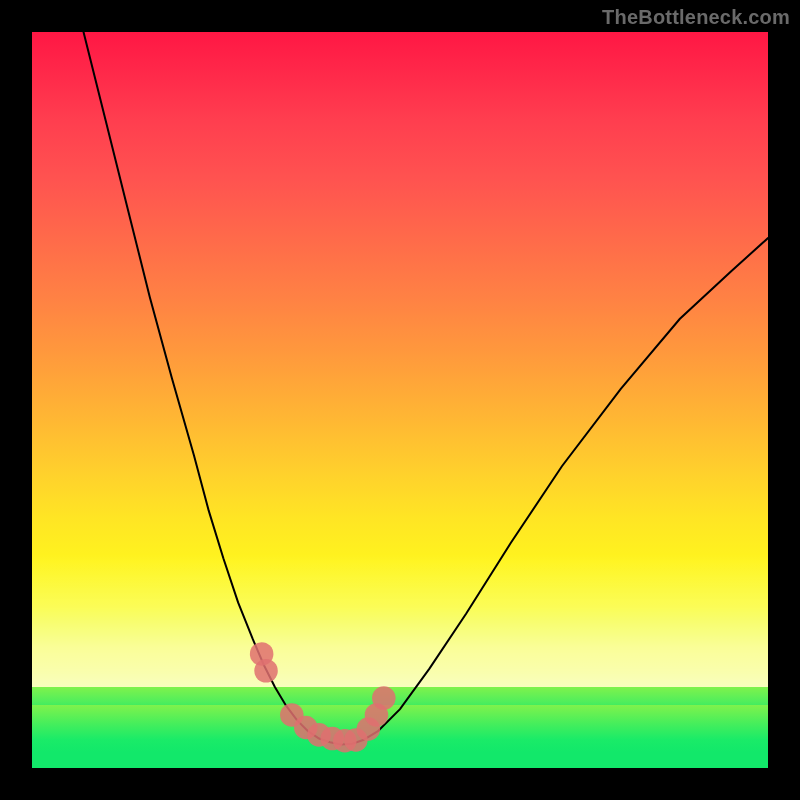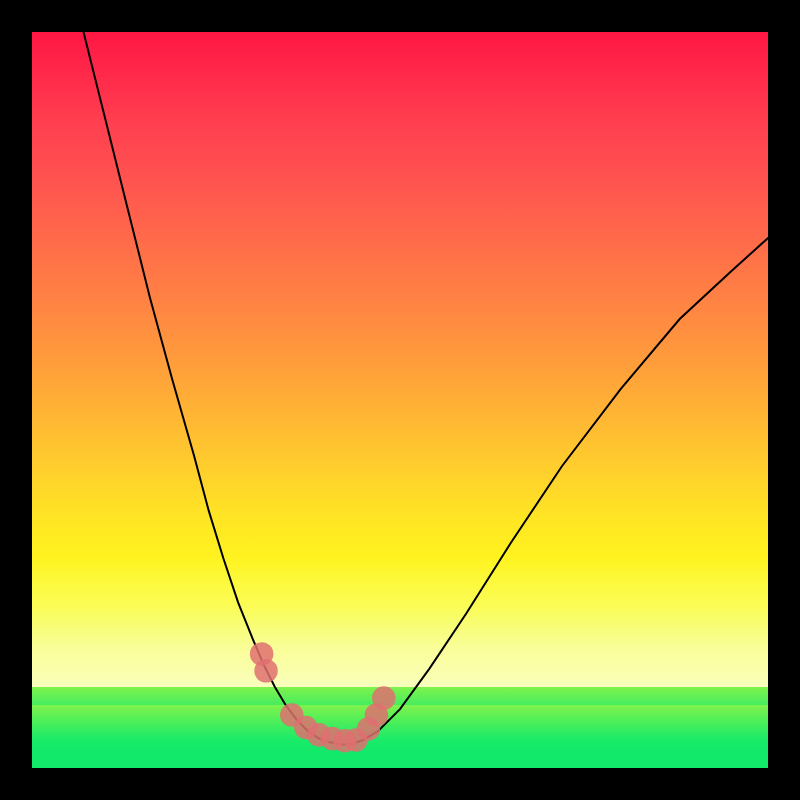--- a/index.html
+++ b/index.html
@@ -67,20 +67,21 @@
     font-weight: 600;
     color: #6a6a6a;
     letter-spacing: 0.2px;
     user-select: none;
   }
 </style>
 </head>
 <body>
 
 <div class="outer">
+  <div class="watermark">TheBottleneck.com</div>
   <div class="plot-area">
     <div class="yellow-band"></div>
     <div class="green-bottom"></div>
     <svg class="curve" viewBox="0 0 100 100" preserveAspectRatio="none">
       <path fill="none" stroke="#000" stroke-width="2" stroke-linecap="round" vector-effect="non-scaling-stroke" id="curve-path" d="M7.00,0.00 L10.00,12.00 L13.00,24.00 L16.00,36.00 L19.00,47.00 L22.00,57.50 L24.00,65.00 L26.00,71.50 L28.00,77.50 L30.00,82.50 L31.50,86.00 L33.00,89.00 L34.50,91.50 L36.00,93.50 L37.50,95.00 L39.00,96.00 L40.50,96.50 L40.50,96.50 L42.00,96.80 L43.50,96.70 L45.00,96.20 L45.00,96.20 L47.00,95.00 L50.00,92.00 L54.00,86.50 L59.00,79.00 L65.00,69.50 L72.00,59.00 L80.00,48.50 L88.00,39.00 L95.00,32.50 L100.00,28.00"></path>
       <g id="marker-group">
           <circle cx="31.20" cy="84.50" r="1.6" fill="#df7070" fill-opacity="0.85"></circle>
           <circle cx="31.80" cy="86.80" r="1.6" fill="#df7070" fill-opacity="0.85"></circle>
           <circle cx="35.30" cy="92.80" r="1.6" fill="#df7070" fill-opacity="0.85"></circle>
           <circle cx="37.20" cy="94.50" r="1.6" fill="#df7070" fill-opacity="0.85"></circle>

